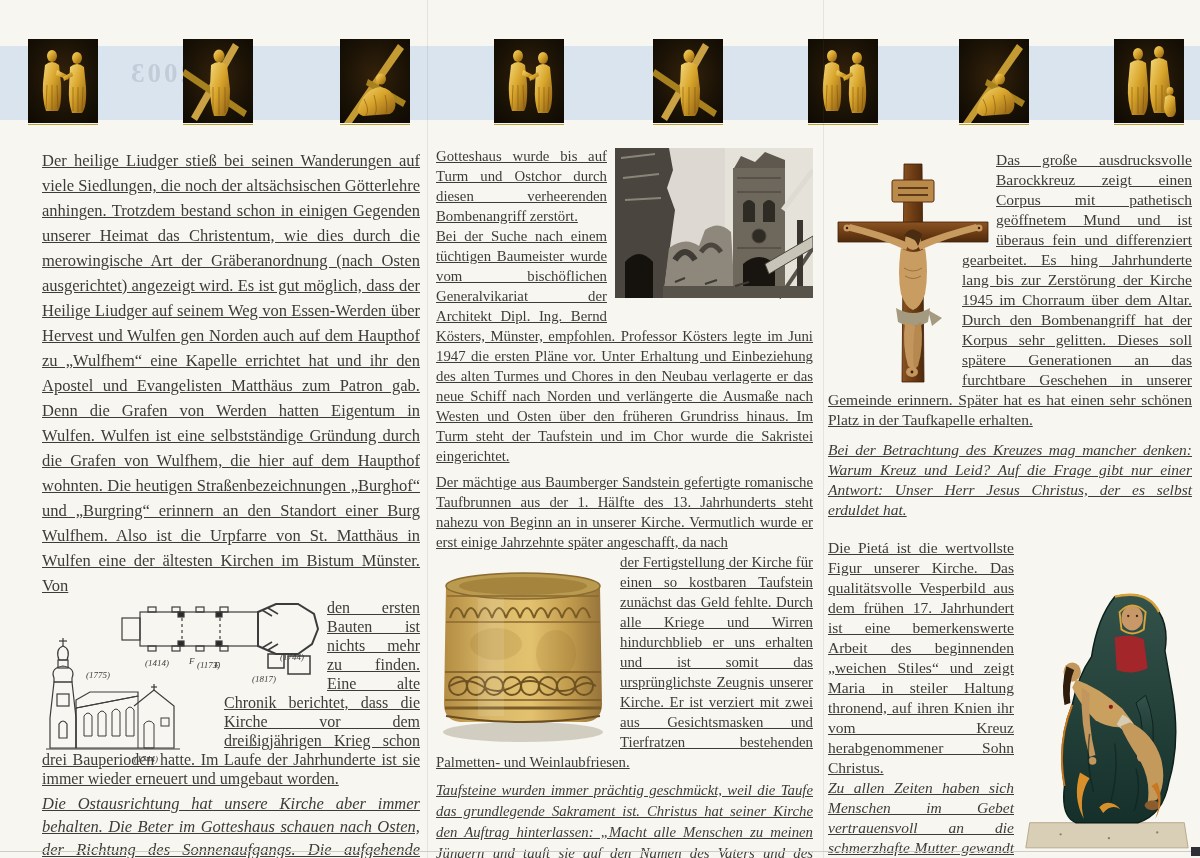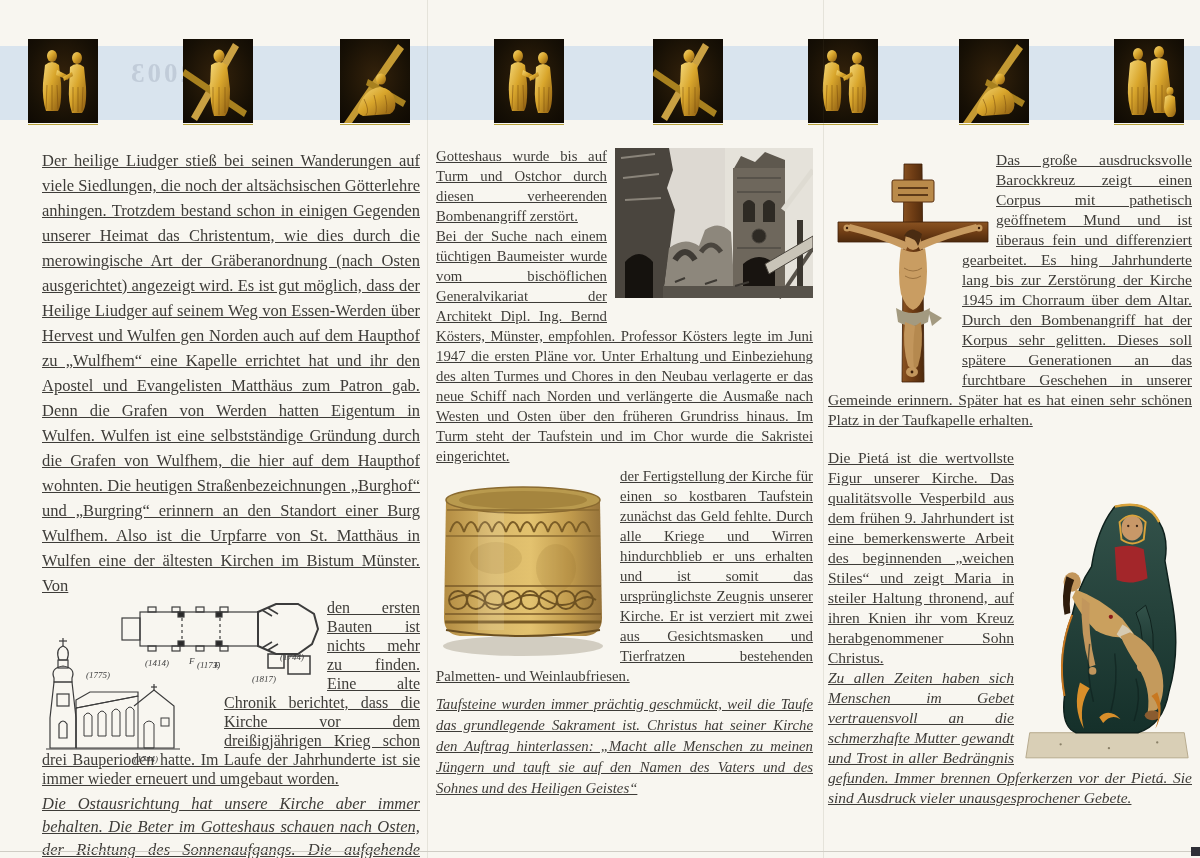--- a/index.html
+++ b/index.html
@@ -258,20 +258,21 @@
           <path d="M150 116 L198 88 L198 100 L154 126 Z" fill="#c9c4b8" stroke="#4a453e" stroke-width="1"></path>
           <rect x="48" y="138" width="150" height="12" fill="#57524a"></rect>
           <path d="M60 134 L70 130 M90 136 L102 132 M120 138 L134 134" stroke="#3e3a34" stroke-width="2"></path>
         </svg>
       </span>
       <p>Gotteshaus wurde bis auf Turm und Ostchor durch diesen verheerenden Bombenangriff zerstört.</p>
       <p>Bei der Suche nach einem tüchtigen Baumeister wurde vom bischöflichen Generalvikariat der Architekt Dipl. Ing. Bernd Kösters, Münster, empfohlen. Professor Kösters legte im Juni 1947 die ersten Pläne vor. Unter Erhaltung und Einbeziehung des alten Turmes und Chores in den Neubau verlagerte er das neue Schiff nach Norden und verlängerte die Ausmaße nach Westen und Osten über den früheren Grundriss hinaus. Im Turm steht der Taufstein und im Chor wurde die Sakristei eingerichtet.</p>
       <div class="clr"></div>
     </div>
 
+    <p class="c2-p2">Der mächtige aus Baumberger Sandstein gefertigte romanische Taufbrunnen aus der 1. Hälfte des 13. Jahrhunderts steht nahezu von Beginn an in unserer Kirche. Vermutlich wurde er erst einige Jahrzehnte später angeschafft, da nach</p>
 
     <div>
       <span class="font-float">
         <svg width="174" height="192" viewBox="0 0 174 192">
           <ellipse cx="87" cy="178" rx="80" ry="10" fill="#b9b2a2" opacity="0.6"></ellipse>
           <path d="M10 32 L8 150 Q8 166 24 168 L150 168 Q166 166 166 150 L164 32 Z" fill="url(#stoneg)"></path>
           <ellipse cx="87" cy="32" rx="77" ry="13" fill="#b99a4e" stroke="#8a6a30" stroke-width="1.5"></ellipse>
           <ellipse cx="87" cy="32" rx="64" ry="9" fill="#a5853e"></ellipse>
           <line x1="11" y1="42" x2="163" y2="42" stroke="#8a6a30" stroke-width="1.5"></line>
           <line x1="10" y1="68" x2="164" y2="68" stroke="#8a6a30" stroke-width="1.5"></line>
@@ -328,20 +329,21 @@
         <circle cx="17" cy="78" r="1.2" fill="#3a1c08"></circle>
           <circle cx="149" cy="78" r="1.2" fill="#3a1c08"></circle>
           <circle cx="82" cy="222" r="1.4" fill="#3a1c08"></circle>
       </svg>
       <div class="sp-c"></div>
       <div class="sp-d"></div>
       <p>Das große ausdrucksvolle Barockkreuz zeigt einen Corpus mit pathetisch geöffnetem Mund und ist überaus fein und differenziert gearbeitet. Es hing Jahrhunderte lang bis zur Zerstörung der Kirche 1945 im Chorraum über dem Altar. Durch den Bombenangriff hat der Korpus sehr gelitten. Dieses soll spätere Generationen an das furchtbare Geschehen in unserer Gemeinde erinnern. Später hat es hat einen sehr schönen Platz in der Taufkapelle erhalten.</p>
       <div class="clr"></div>
     </div>
 
+    <p class="ital c3-italic1">Bei der Betrachtung des Kreuzes mag mancher denken: Warum Kreuz und Leid? Auf die Frage gibt nur einer Antwort: Unser Herr Jesus Christus, der es selbst erduldet hat.</p>
 
     <div class="pieta-block">
       <span class="pieta-float">
         <svg width="170" height="275" viewBox="0 0 176 282">
           <path d="M8 252 L168 252 L172 278 L4 278 Z" fill="#d9cfb6" stroke="#b5a98c"></path>
           <circle cx="40" cy="264" r="1.2" fill="#8a8068"></circle>
             <circle cx="90" cy="268" r="1.2" fill="#8a8068"></circle>
             <circle cx="140" cy="262" r="1.2" fill="#8a8068"></circle>
           <path d="M96 18 Q130 10 142 34 Q152 50 148 74 L156 120 Q164 170 152 210 Q146 244 120 252 L56 252 Q40 246 44 214 Q36 170 52 130 Q58 100 72 80 Q78 40 96 18 Z" fill="url(#mantleg)" stroke="#0e201c" stroke-width="1.5"></path>
           <path d="M96 18 Q130 10 142 34" stroke="#d9a33b" stroke-width="2.5" fill="none"></path>
@@ -361,21 +363,21 @@
           <circle cx="73" cy="188" r="4" fill="#c2965c"></circle>
           <path d="M104 140 Q116 146 118 158 Q106 160 98 150 Z" fill="#d8d2c2" opacity="0.85"></path>
           <path d="M112 148 Q136 160 144 186 Q150 210 140 228 L130 232 Q134 206 120 184 Q108 166 102 152 Z" fill="#c49a5c"></path>
           <ellipse cx="135" cy="234" rx="8" ry="5" fill="#8a5c30"></ellipse>
           <path d="M60 200 Q52 226 64 248 Q58 224 70 206 Z" fill="#d98f2a"></path>
           <path d="M140 210 Q148 230 138 248 Q146 226 134 214 Z" fill="#c87820"></path>
           <path d="M80 236 Q90 226 102 238 Q92 232 84 242 Z" fill="#d98f2a"></path>
           <path d="M70 160 Q66 190 74 220 M96 170 Q100 200 92 230 M118 196 Q124 216 116 240" stroke="#0e201c" stroke-width="1.5" fill="none" opacity="0.6"></path>
         </svg>
       </span>
-      <p>Die Pietá ist die wertvollste Figur unserer Kirche. Das qualitätsvolle Vesperbild aus dem frühen 9. Jahrhundert ist eine bemerkenswerte Arbeit des beginnenden „weichen Stiles“ und zeigt Maria in steiler Haltung thronend, auf ihren Knien ihr vom Kreuz herabgenommener Sohn Christus.</p>
+      <p>Die Pietá ist die wertvollste Figur unserer Kirche. Das qualitätsvolle Vesperbild aus dem frühen 17. Jahrhundert ist eine bemerkenswerte Arbeit des beginnenden „weichen Stiles“ und zeigt Maria in steiler Haltung thronend, auf ihren Knien ihr vom Kreuz herabgenommener Sohn Christus.</p>
       <p class="ital">Zu allen Zeiten haben sich Menschen im Gebet vertrauensvoll an die schmerzhafte Mutter gewandt und Trost in aller Bedrängnis gefunden. Immer brennen Opferkerzen vor der Pietá. Sie sind Ausdruck vieler unausgesprochener Gebete.</p>
       <div class="clr"></div>
     </div>
   </div>
 
   <div class="bottom-rule"></div>
   <div class="corner-nub"></div>
 </div>
 
 </body></html>

